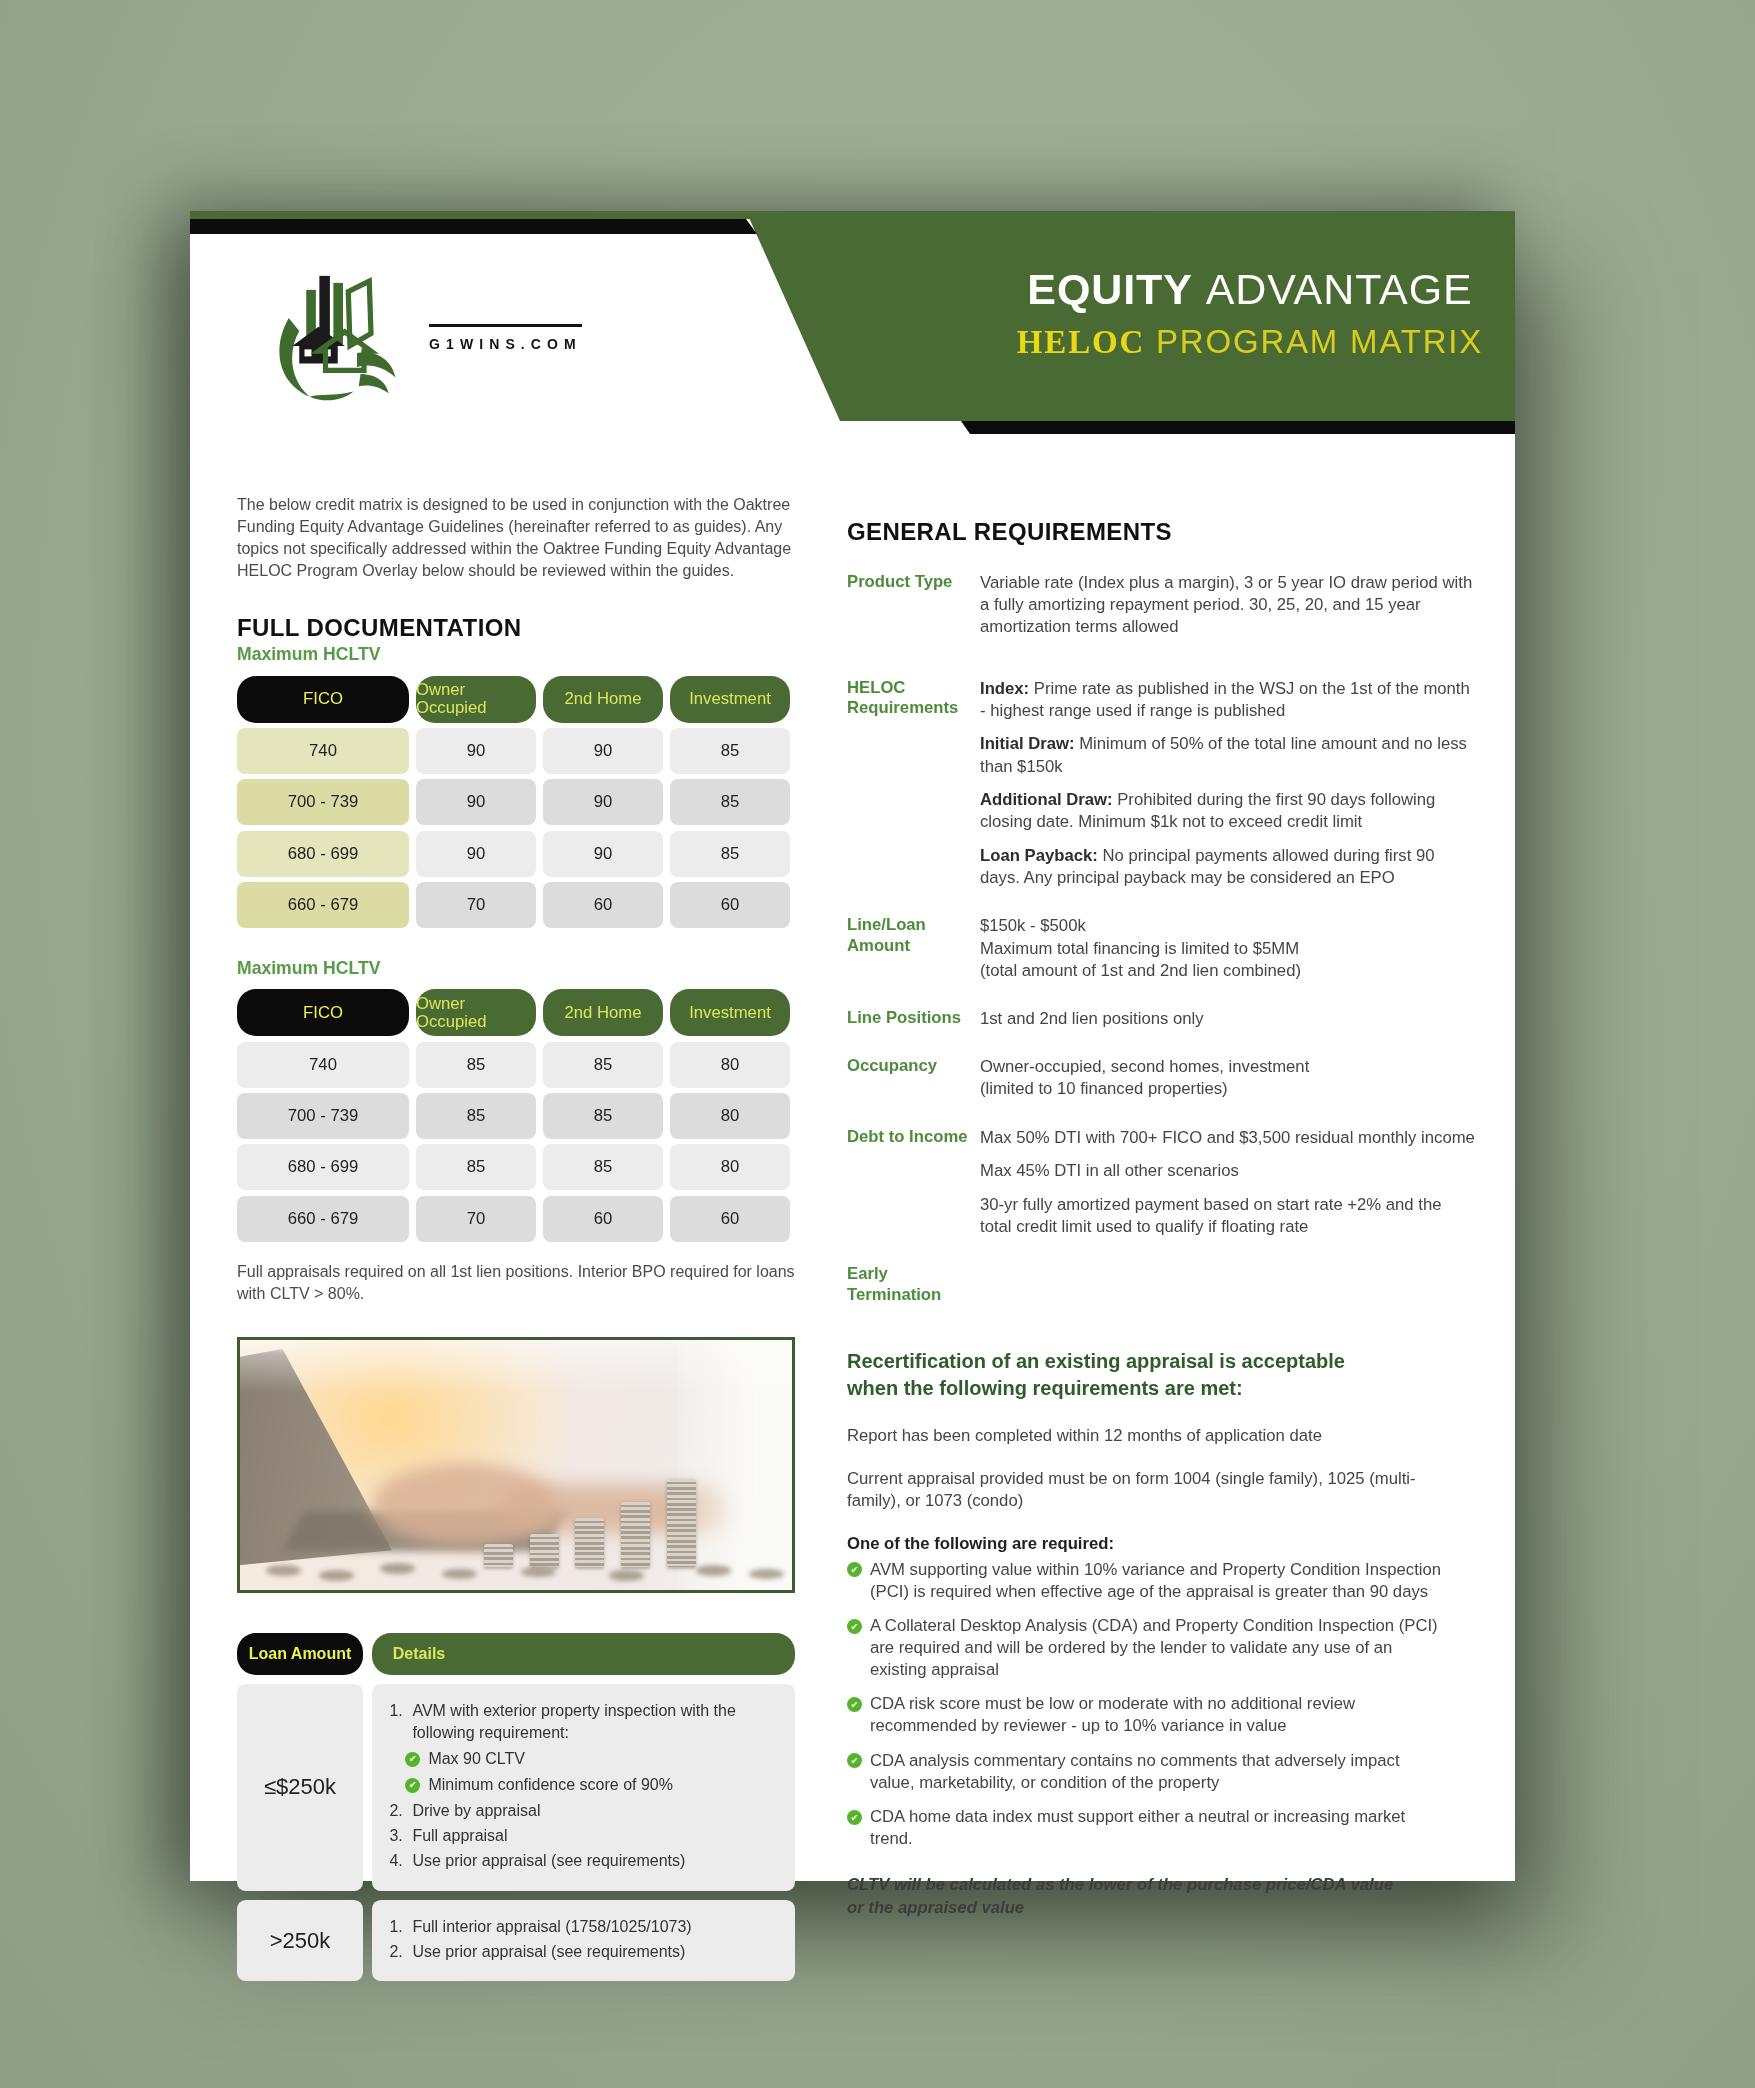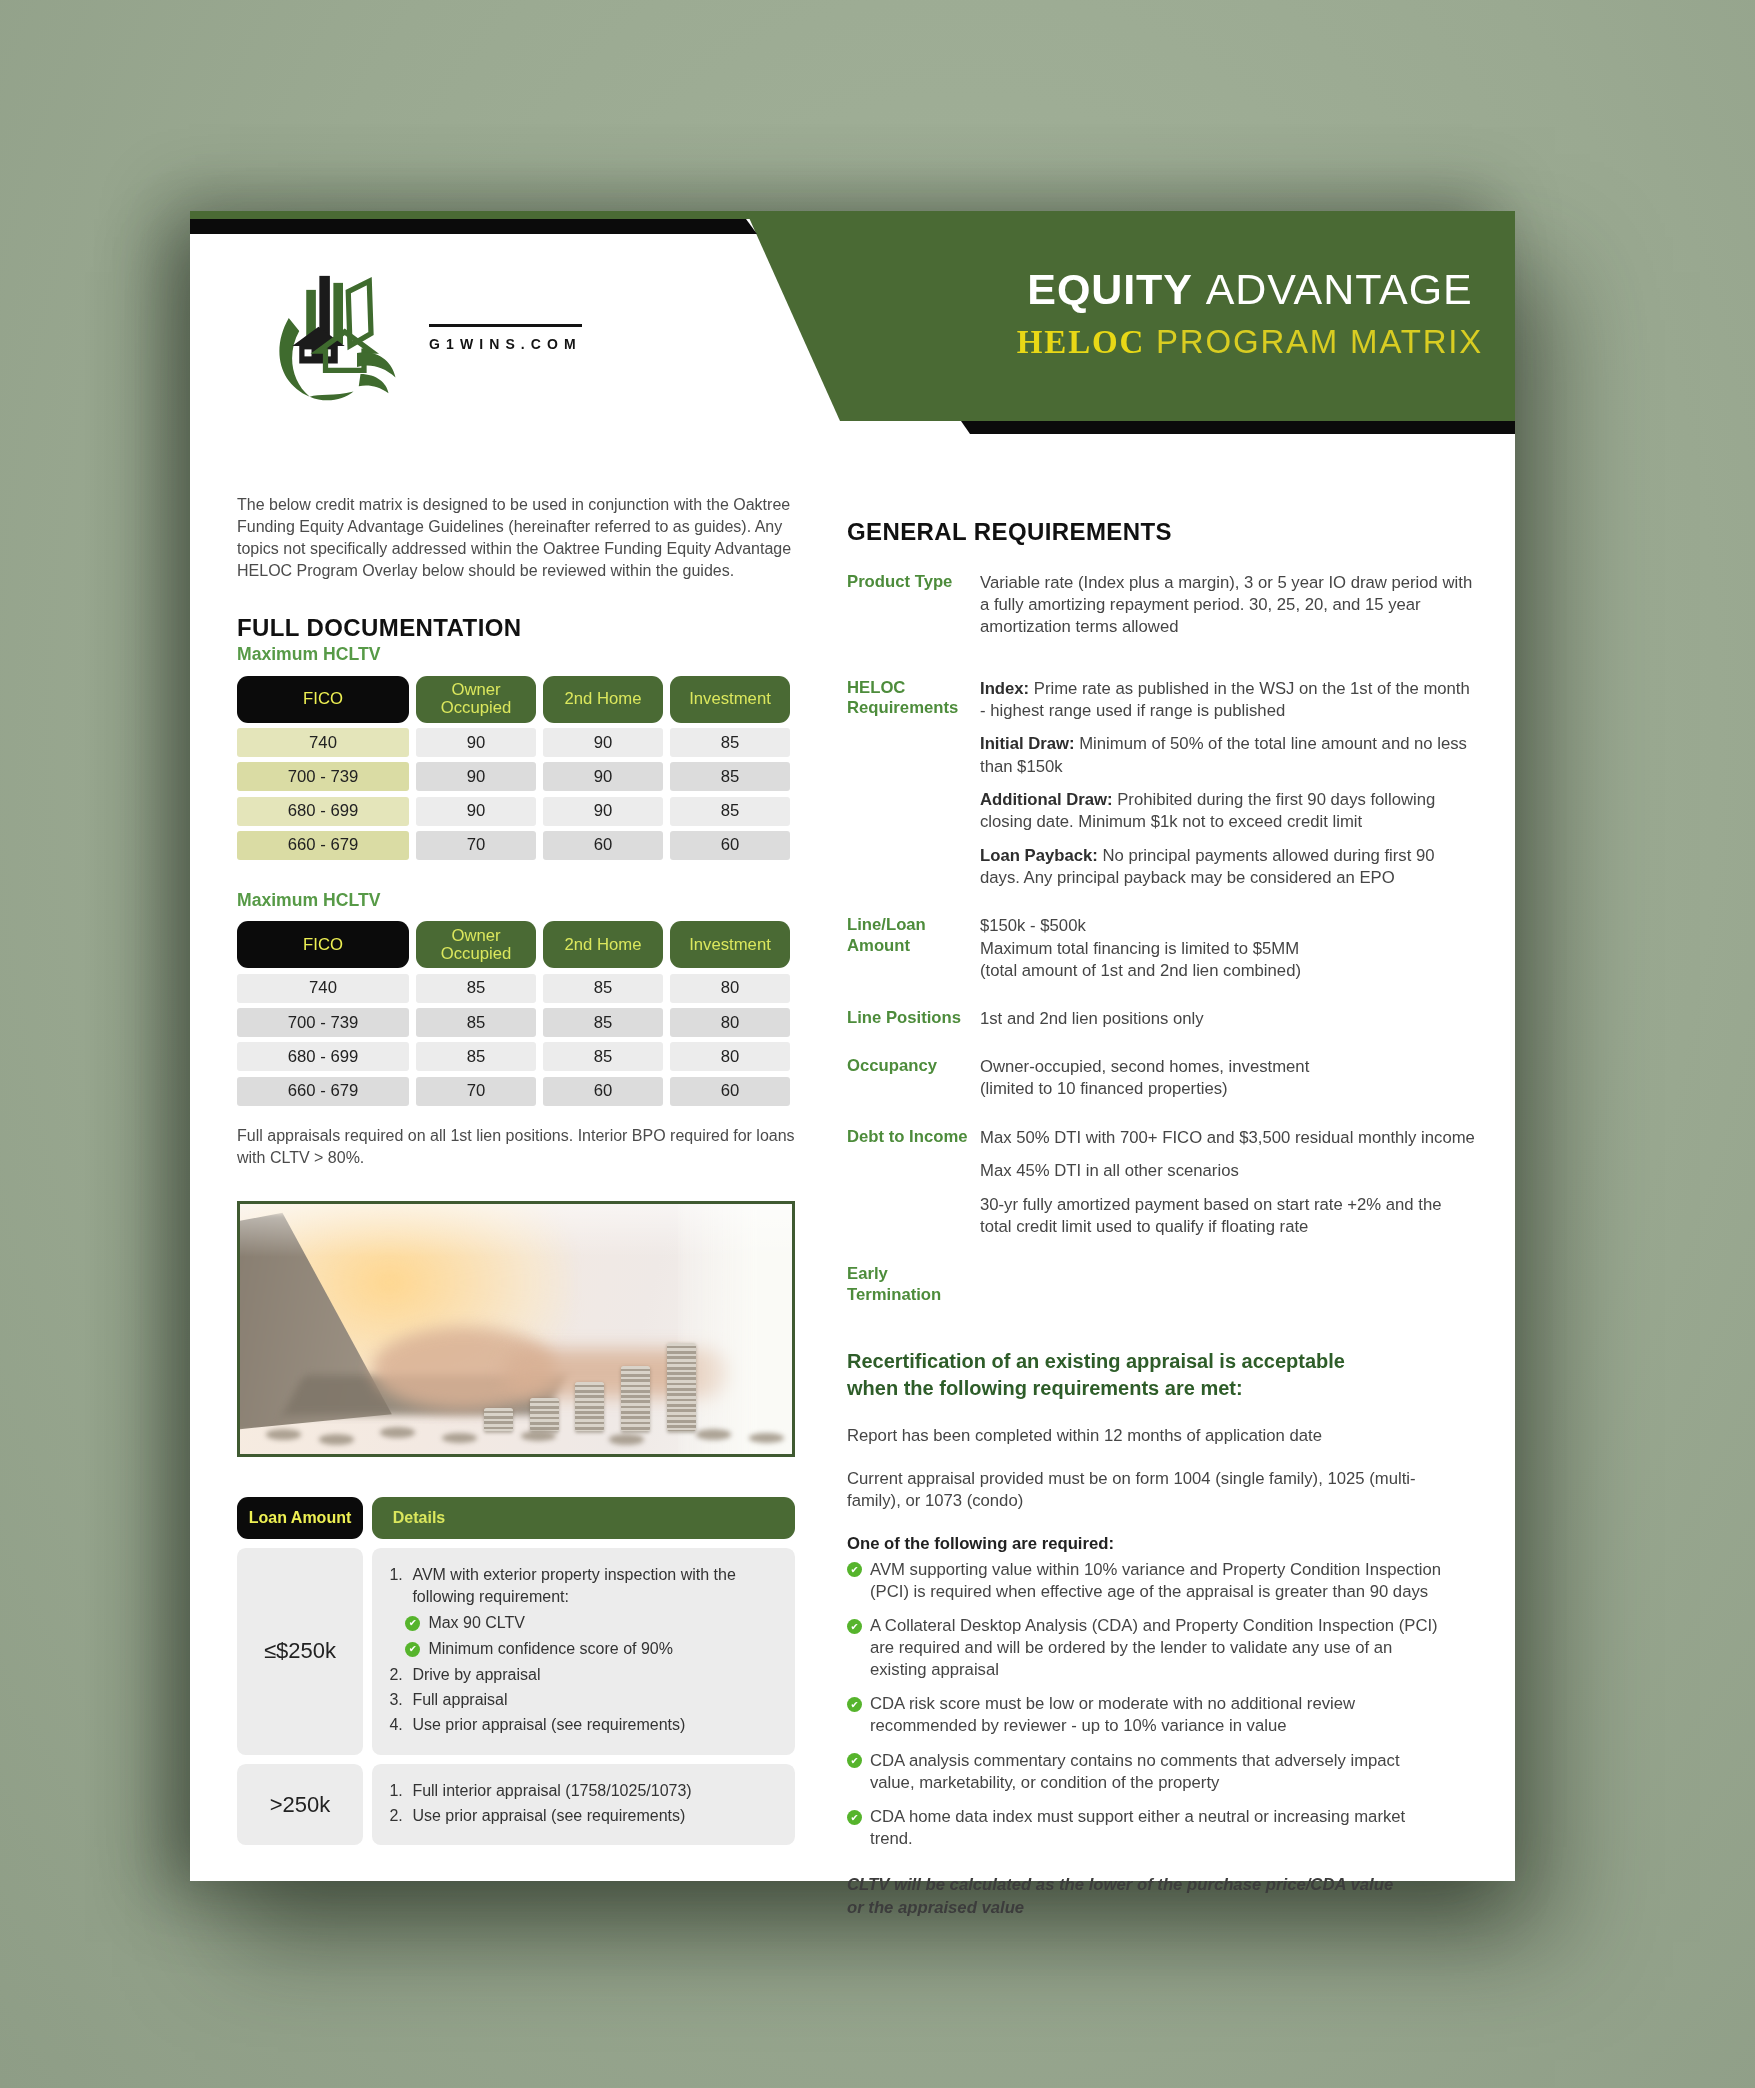--- a/index.html
+++ b/index.html
@@ -38,25 +38,25 @@
   .logo-rule { height:3.5px; background:#131313; margin:7px 0 8.8px; }
   .logo-site { font-size:14px; font-weight:700; letter-spacing:6.1px; color:#131313; }
   
   .col-left  { position:absolute; left:47px;  top:283px; width:560px; }
   .col-right { position:absolute; left:657px; top:307px; width:630px; }
   .intro { font-size:16px; color:#4b4b4b; line-height:1.37; margin-bottom:32px; }
   h2.sec { font-size:24px; font-weight:800; color:#111; letter-spacing:0.4px; }
   .subhead { font-size:17.6px; font-weight:700; color:#579a47; margin:2.6px 0 10.5px; }
   
   .matrix { display:grid; grid-template-columns:172px 120px 120px 120px; column-gap:7px; row-gap:5.3px; margin-bottom:30px; }
-  .pill { border-radius:11px; height:47px; display:flex; align-items:center; justify-content:center;
-          font-size:16.7px; text-align:center; line-height:1.1; }
+  .pill { border-radius:19px; height:47px; display:flex; align-items:center; justify-content:center;
+          font-size:16.7px; text-align:left; line-height:1.1; }
   .pill.black { background:#0b0b0b; color:#eef053; }
   .pill.green { background:#4a6a34; color:#dbe75d; }
-  .cell { border-radius:3px; height:29px; display:flex; align-items:center; justify-content:center;
+  .cell { border-radius:8px; height:46px; display:flex; align-items:center; justify-content:center;
           font-size:16.7px; color:#222; }
   .cell.k0 { background:#e4e5ba; } .cell.k1 { background:#dadcA4; background:#dadca4; }
   .cell.g0 { background:#ececec; } .cell.g1 { background:#dcdcdc; }
   .note { font-size:16px; color:#4b4b4b; line-height:1.37; margin:-10.5px 0 32px; }
   
   .photo { position:relative; width:558px; height:256px; border:3.5px solid #3f5a31; overflow:hidden;
            background:linear-gradient(105deg,#f7ece0 0%,#f3e9e2 40%,#efe9e6 70%,#f6f4f0 100%); margin-bottom:40px; }
   .ph-glow { position:absolute; left:-35px; top:-53px; width:369px; height:263px;
              background:radial-gradient(ellipse, rgba(255,214,140,.95), rgba(255,230,180,.4) 55%, transparent 75%); filter:blur(5.3px); }
   .ph-laptop { position:absolute; left:-26px; top:8.8px; width:228px; height:219px;

